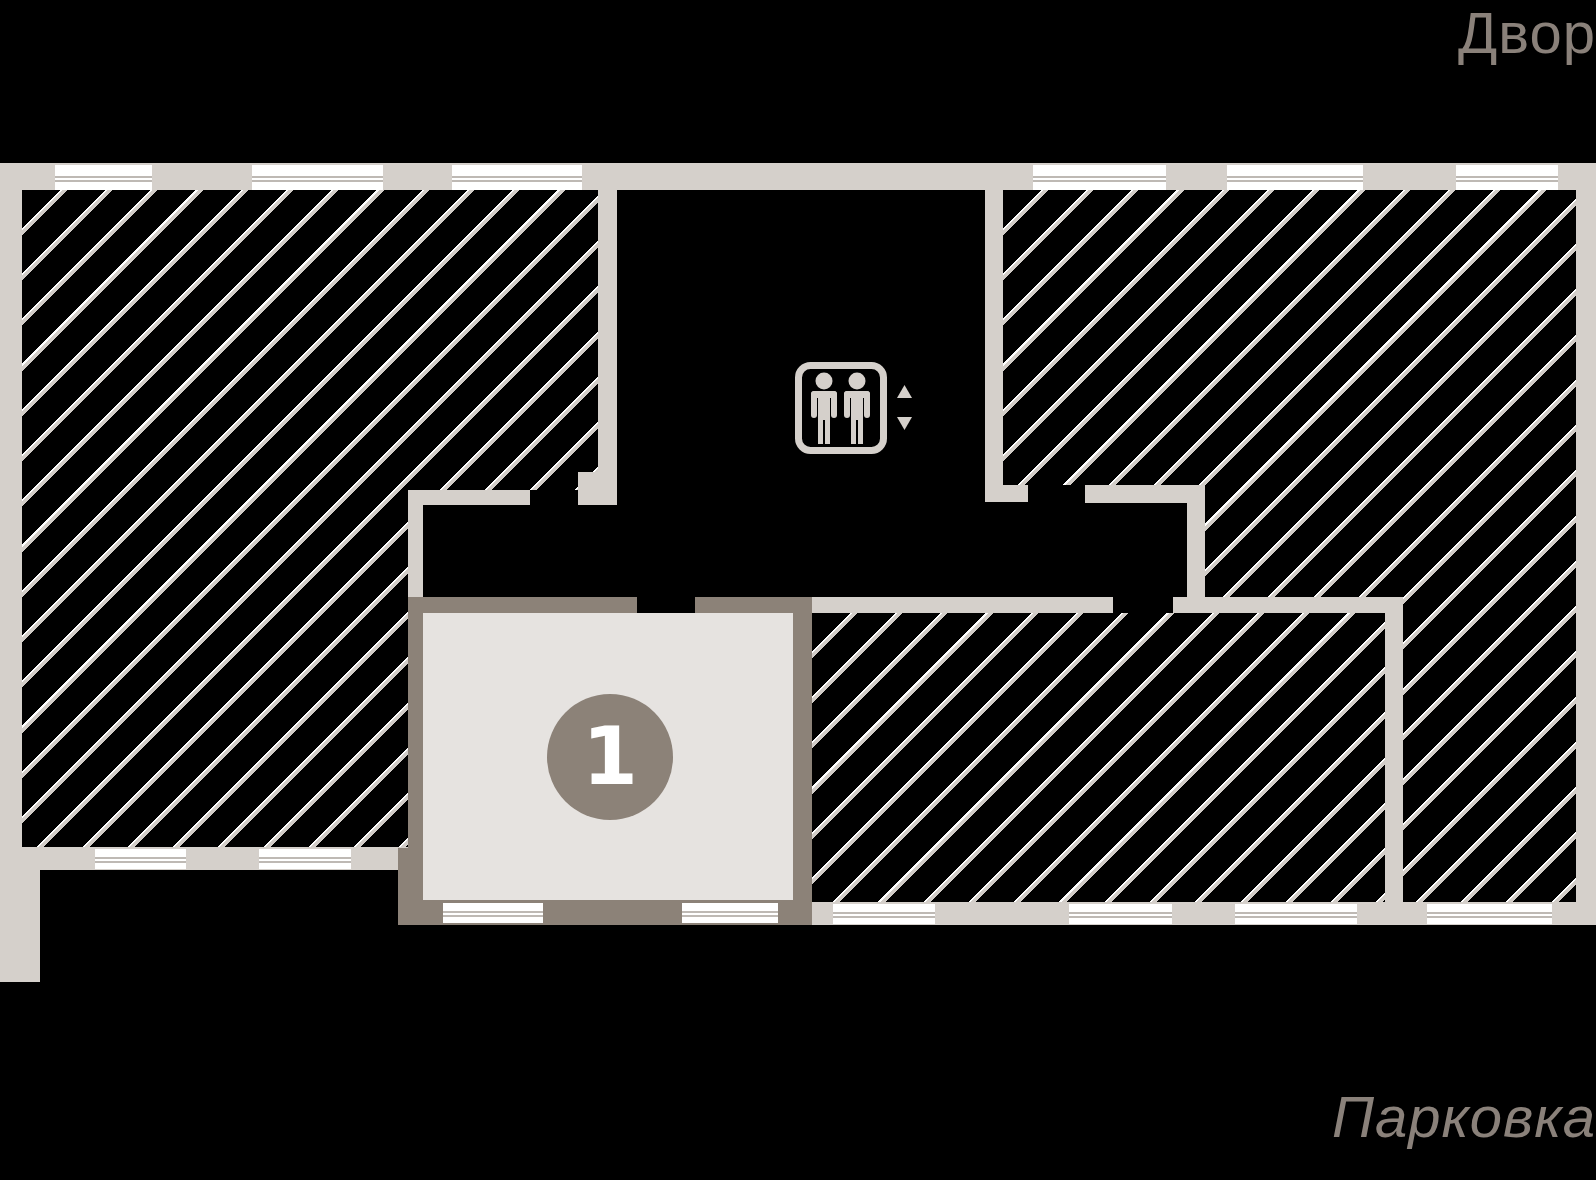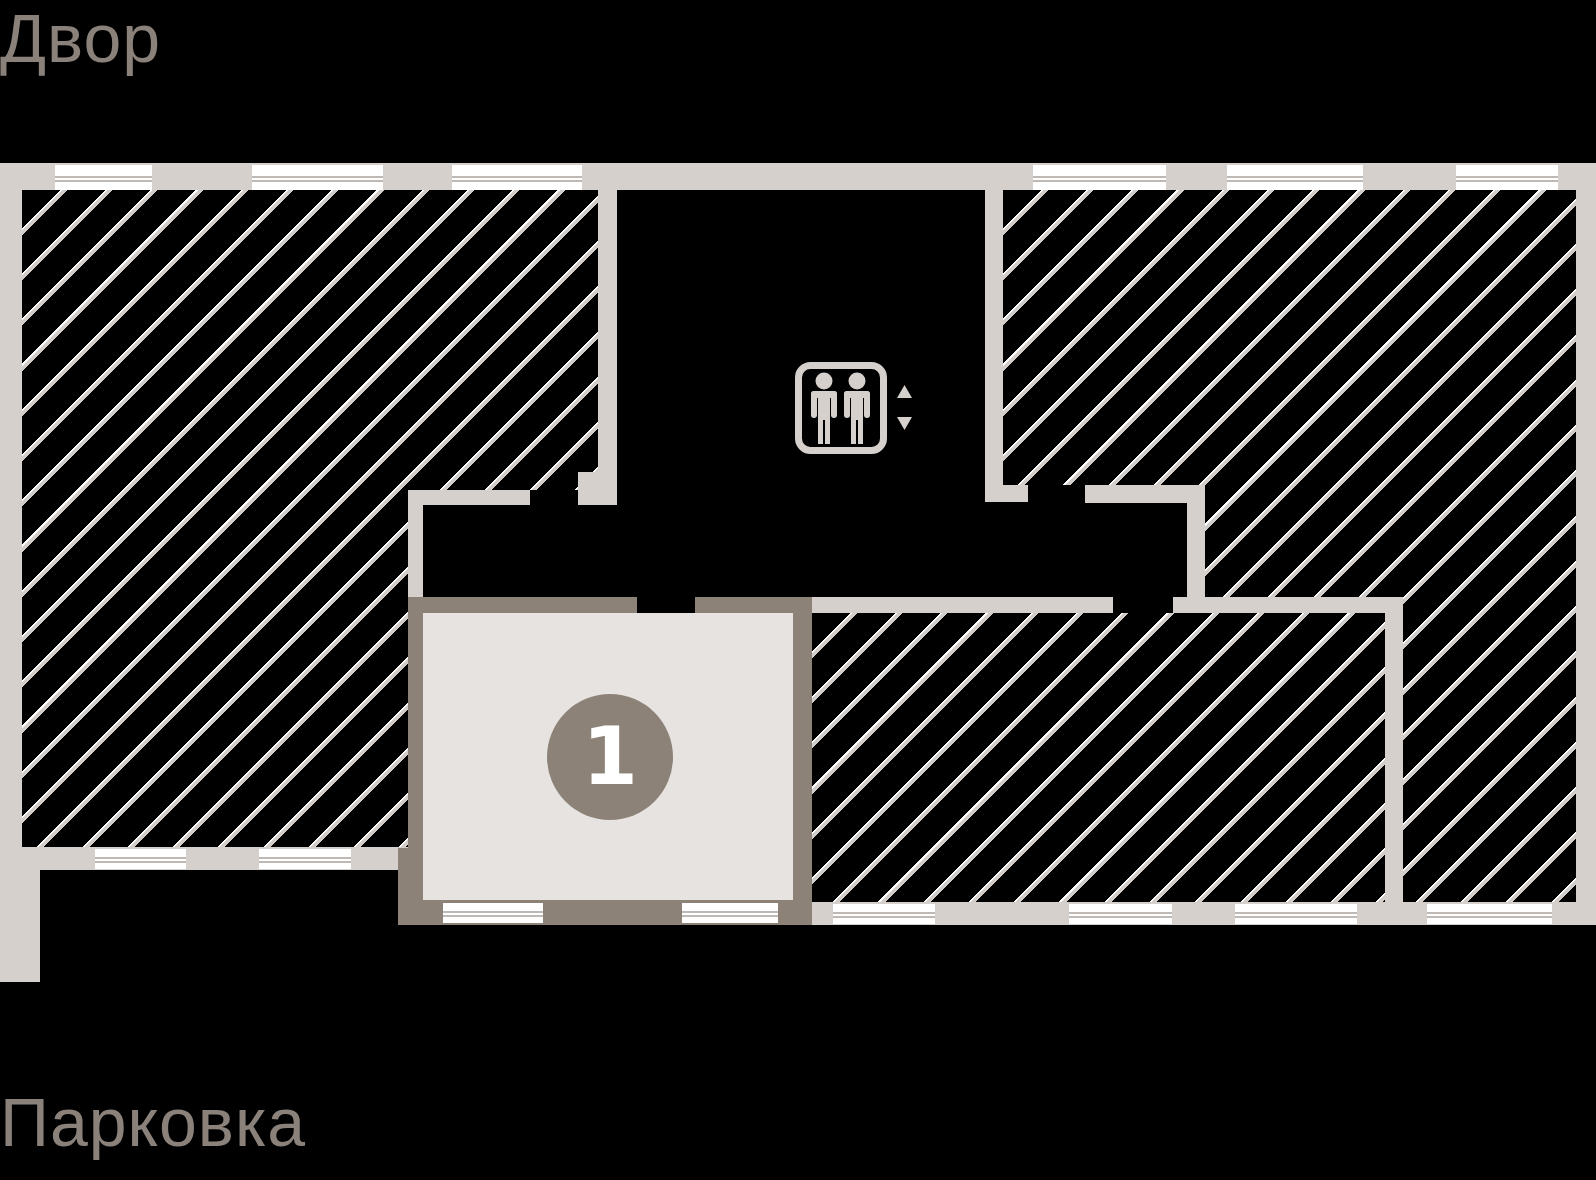--- a/index.html
+++ b/index.html
@@ -15,26 +15,26 @@
     --badge-text:#ffffff;
     --label-text:#8a817a;
   }
   html,body{margin:0;padding:0;background:var(--background);}
   .stage{
     position:relative;width:1596px;height:1180px;overflow:hidden;
     background:var(--background);
     font-family:"Liberation Sans", sans-serif;
   }
   .plan-label{
-    position:absolute;left:0;width:100%;text-align:left;
-    font-size:68px;line-height:1;color:var(--label-text);
+    position:absolute;left:0;width:100%;text-align:right;
+    font-size:58px;line-height:1;color:var(--label-text);
     letter-spacing:1px;
   }
   .plan-label.top{top:4px;}
-  .plan-label.bottom{top:1088px;}
+  .plan-label.bottom{top:1088px;font-style:italic;}
   .hatch{
     position:absolute;
     background:repeating-linear-gradient(135deg,
       transparent 0px, transparent 27px,
       var(--hatch-highlight) 27px, var(--hatch-highlight) 28.5px,
       var(--hatch-line) 28.5px, var(--hatch-line) 32px);
   }
   .room-left{left:22px;top:190px;width:576px;height:657px;
     clip-path:polygon(0 0,576px 0,576px 300px,386px 300px,386px 657px,0 657px);}
   .room-right{left:1003px;top:190px;width:573px;height:712px;

